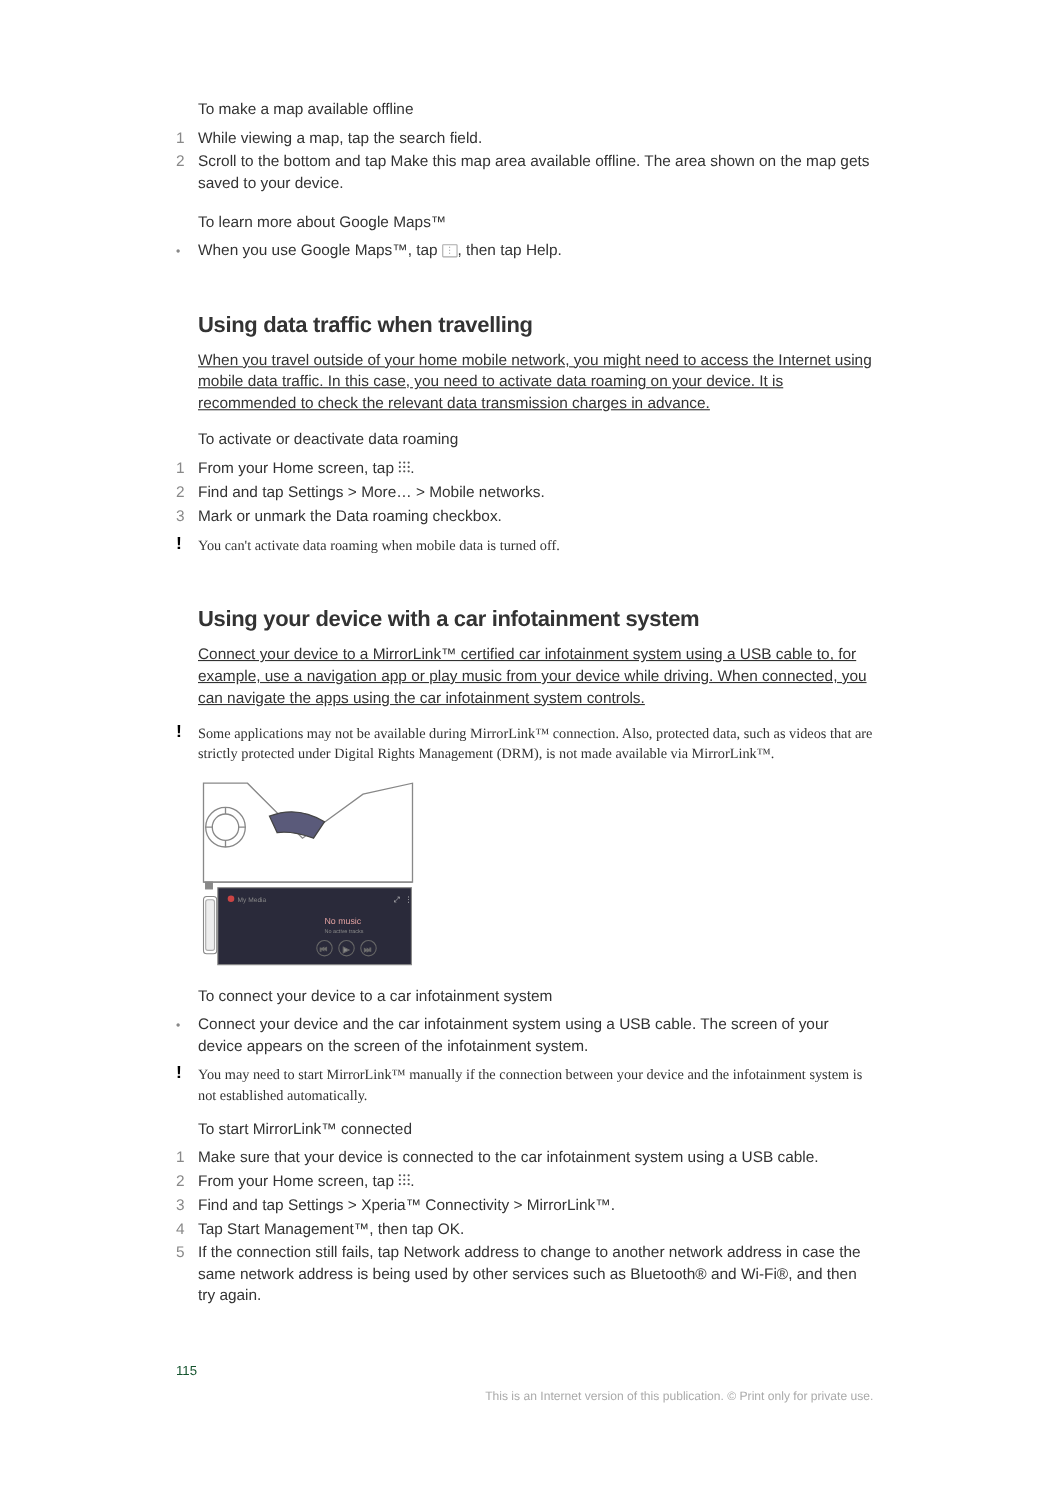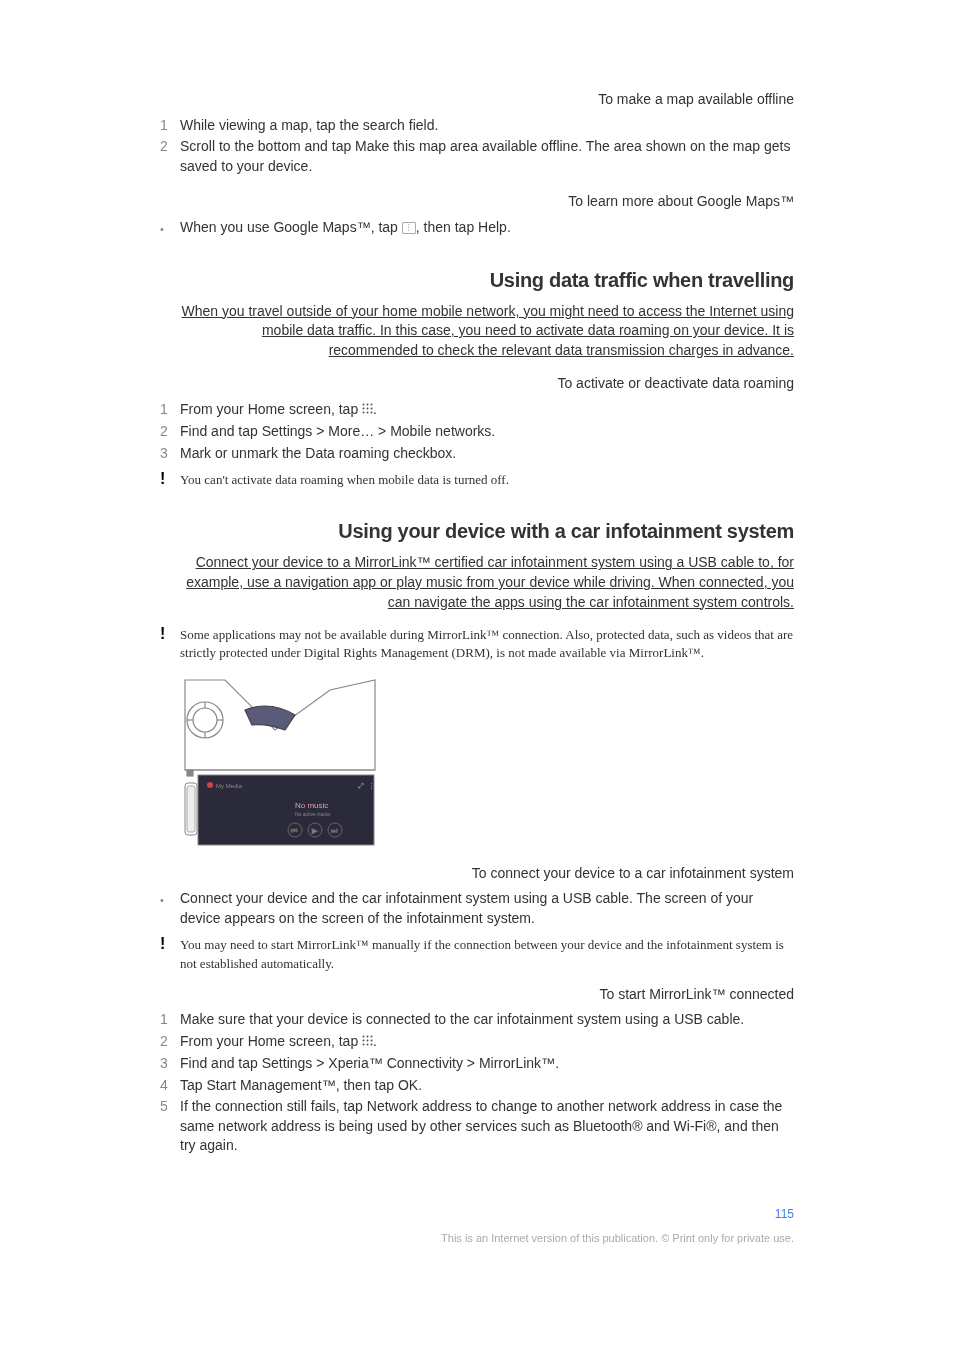--- a/index.html
+++ b/index.html
@@ -37,21 +37,21 @@
       color: #888;
       font-size: 11px;
       padding-top: 4px;
     }
     .list-content {
       flex: 1;
     }
     .heading {
       font-size: 20px;
       font-weight: bold;
-      margin-top: 28px;
+      margin-top: 44px;
       margin-bottom: 8px;
       letter-spacing: -0.3px;
     }
     .paragraph {
       margin-bottom: 14px;
       text-decoration: underline;
     }
     .bold {
       font-weight: normal;
       text-align: center;
@@ -90,34 +90,33 @@
       font-size: 8px;
       line-height: 1;
       color: #888;
     }
     .car-image {
       margin: 10px 0 14px 0;
       width: 200px;
       height: 175px;
     }
     .page-num {
-      text-align: right;
+      text-align: left;
       font-size: 12px;
       margin-top: 50px;
       margin-bottom: 8px;
-      color: #3b82f6;
+      color: #14532d;
     }
     .footer-text {
       text-align: right;
       font-size: 11px;
       color: #aaa;
     }
     .indent {
       margin-left: 20px;
-      text-align: right;
     }
   </style>
 </head>
 <body>
 
 <div class="indent section-title">To make a map available offline</div>
 <div class="list-item">
   <div class="list-num">1</div>
   <div class="list-content">While viewing a map, tap the search field.</div>
 </div>

